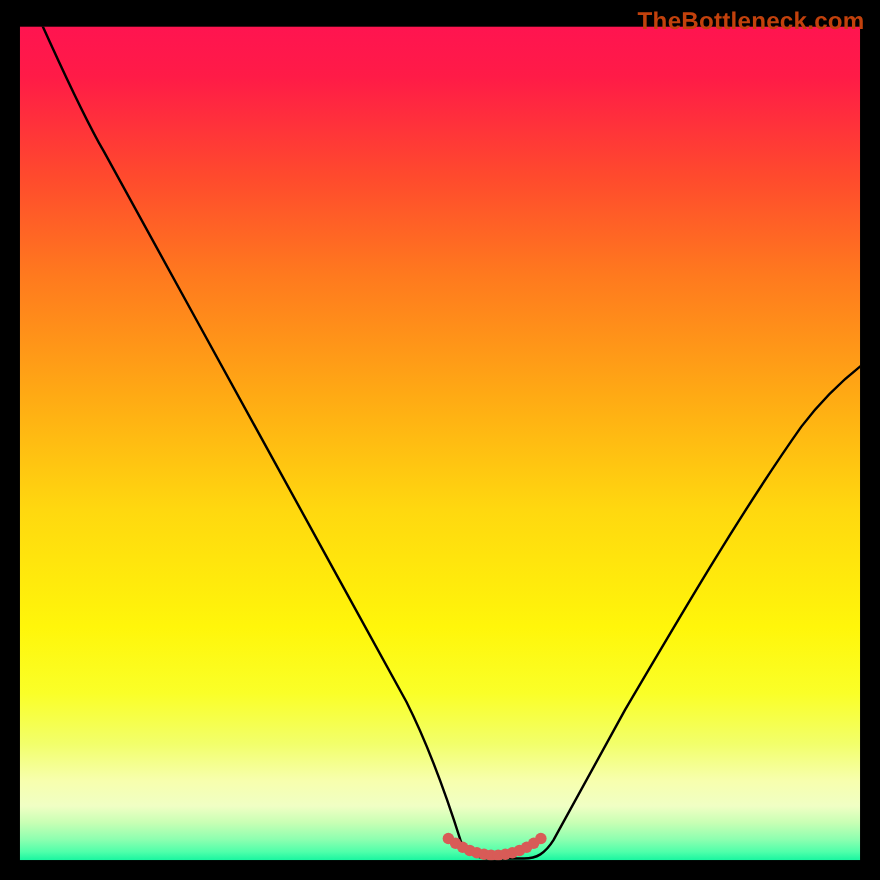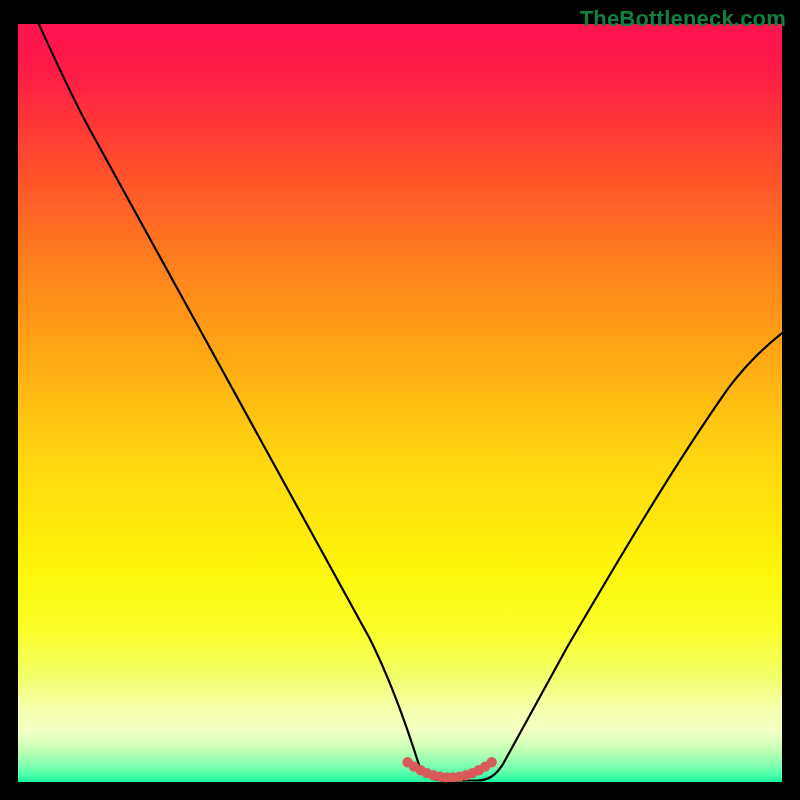--- a/index.html
+++ b/index.html
@@ -12,21 +12,21 @@
   .frame {
     width: 800px;
     height: 800px;
     background: #000;
     position: relative;
   }
   .watermark {
     position: absolute;
     top: 6px;
     right: 14px;
-    color: #15803d;
+    color: #c2410c;
     font-family: Arial, Helvetica, sans-serif;
     font-size: 22px;
     font-weight: 600;
     letter-spacing: 0.2px;
     z-index: 4;
   }
   .plot-wrap {
     position: absolute;
     left: 18px;
     right: 18px;

